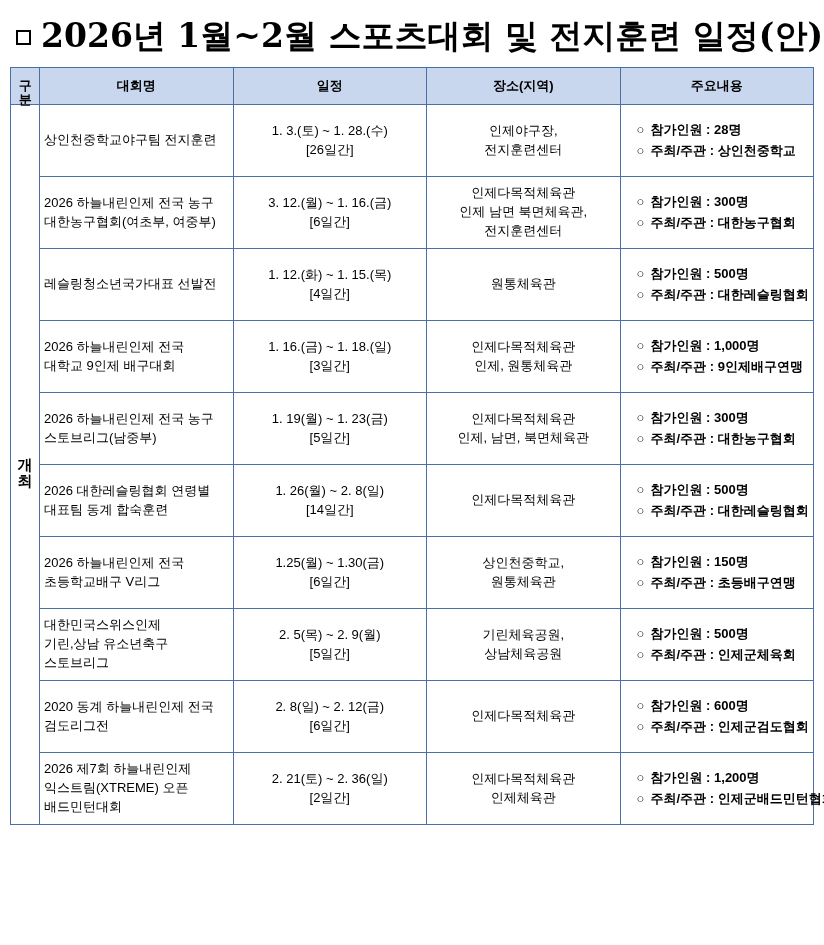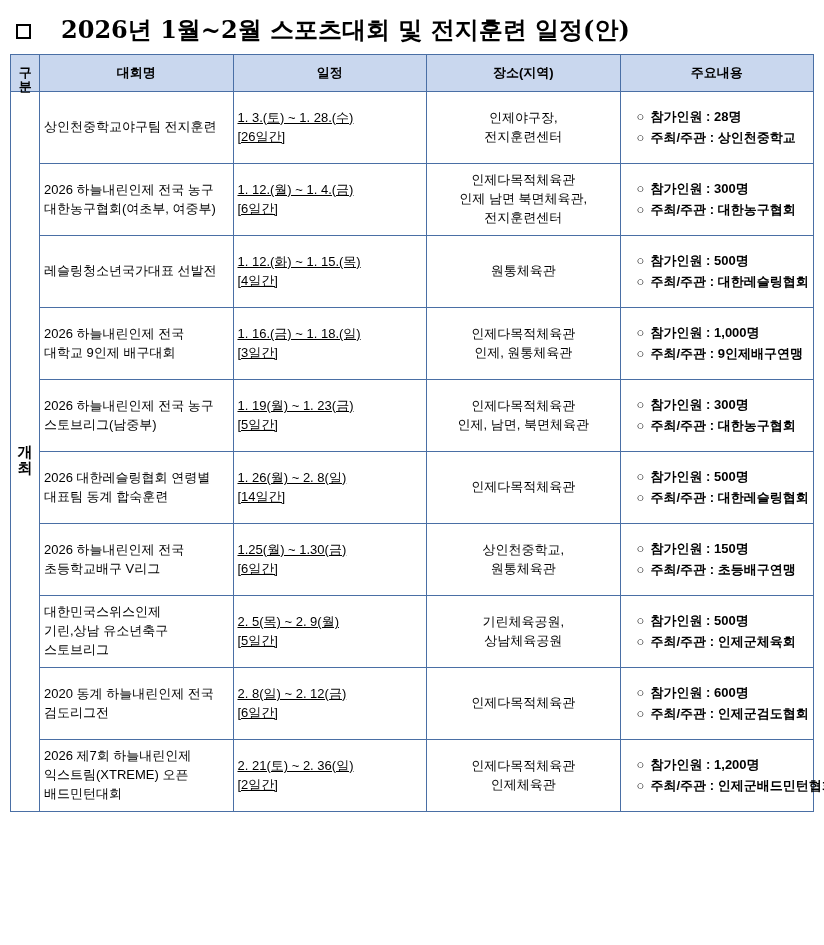--- a/index.html
+++ b/index.html
@@ -30,25 +30,24 @@
   .title-marker {
     width: 15px;
     height: 15px;
     border: 2px solid #000;
     box-sizing: border-box;
     flex: 0 0 auto;
     margin-top: 2px;
   }
   .title-text {
     font-family: "DejaVu Serif", serif;
-    font-size: 24px;
+    font-size: 33px;
     font-weight: bold;
     letter-spacing: 0px;
     white-space: nowrap;
-    margin-left: 20px;
   }
   table.sched {
     border-collapse: collapse;
     width: 804px;
     table-layout: fixed;
     border: 1px solid #4a5a8a;
   }
   table.sched th, table.sched td {
     border: 1px solid #4a6fa5;
     vertical-align: middle;
@@ -86,24 +85,23 @@
     font-size: 15px;
   }
   td.name {
     width: 210px;
     text-align: left;
     padding: 6px 4px;
     line-height: 1.45;
   }
   td.date {
     width: 170px;
-    text-align: left;
+    text-align: center;
     padding: 16px 4px;
     line-height: 1.45;
-    text-decoration: underline;
   }
   td.place {
     width: 140px;
     text-align: center;
     padding: 6px 4px;
     line-height: 1.45;
     margin-top: 13px;
   }
   td.detail {
     padding: 6px 4px 6px 16px;
@@ -162,21 +160,21 @@
             <div class="detail-line"><span class="bullet">○</span><span>참가인원 : 28명</span></div>
             <div class="detail-line"><span class="bullet">○</span><span>주최/주관 : 상인천중학교</span></div>
           </td>
         </tr>
         <tr>
           <td class="name">
             <span class="cell-line">2026 하늘내린인제 전국 농구</span>
             <span class="cell-line">대한농구협회(여초부, 여중부)</span>
           </td>
           <td class="date">
-            <span class="cell-line">1. 12.(월) ~ 1. 4.(금)</span>
+            <span class="cell-line">3. 12.(월) ~ 1. 16.(금)</span>
             <span class="cell-line">[6일간]</span>
           </td>
           <td class="place">
             <span class="cell-line">인제다목적체육관</span>
             <span class="cell-line">인제 남면 북면체육관,</span>
             <span class="cell-line">전지훈련센터</span>
           </td>
           <td class="detail">
             <div class="detail-line"><span class="bullet">○</span><span>참가인원 : 300명</span></div>
             <div class="detail-line"><span class="bullet">○</span><span>주최/주관 : 대한농구협회</span></div>

